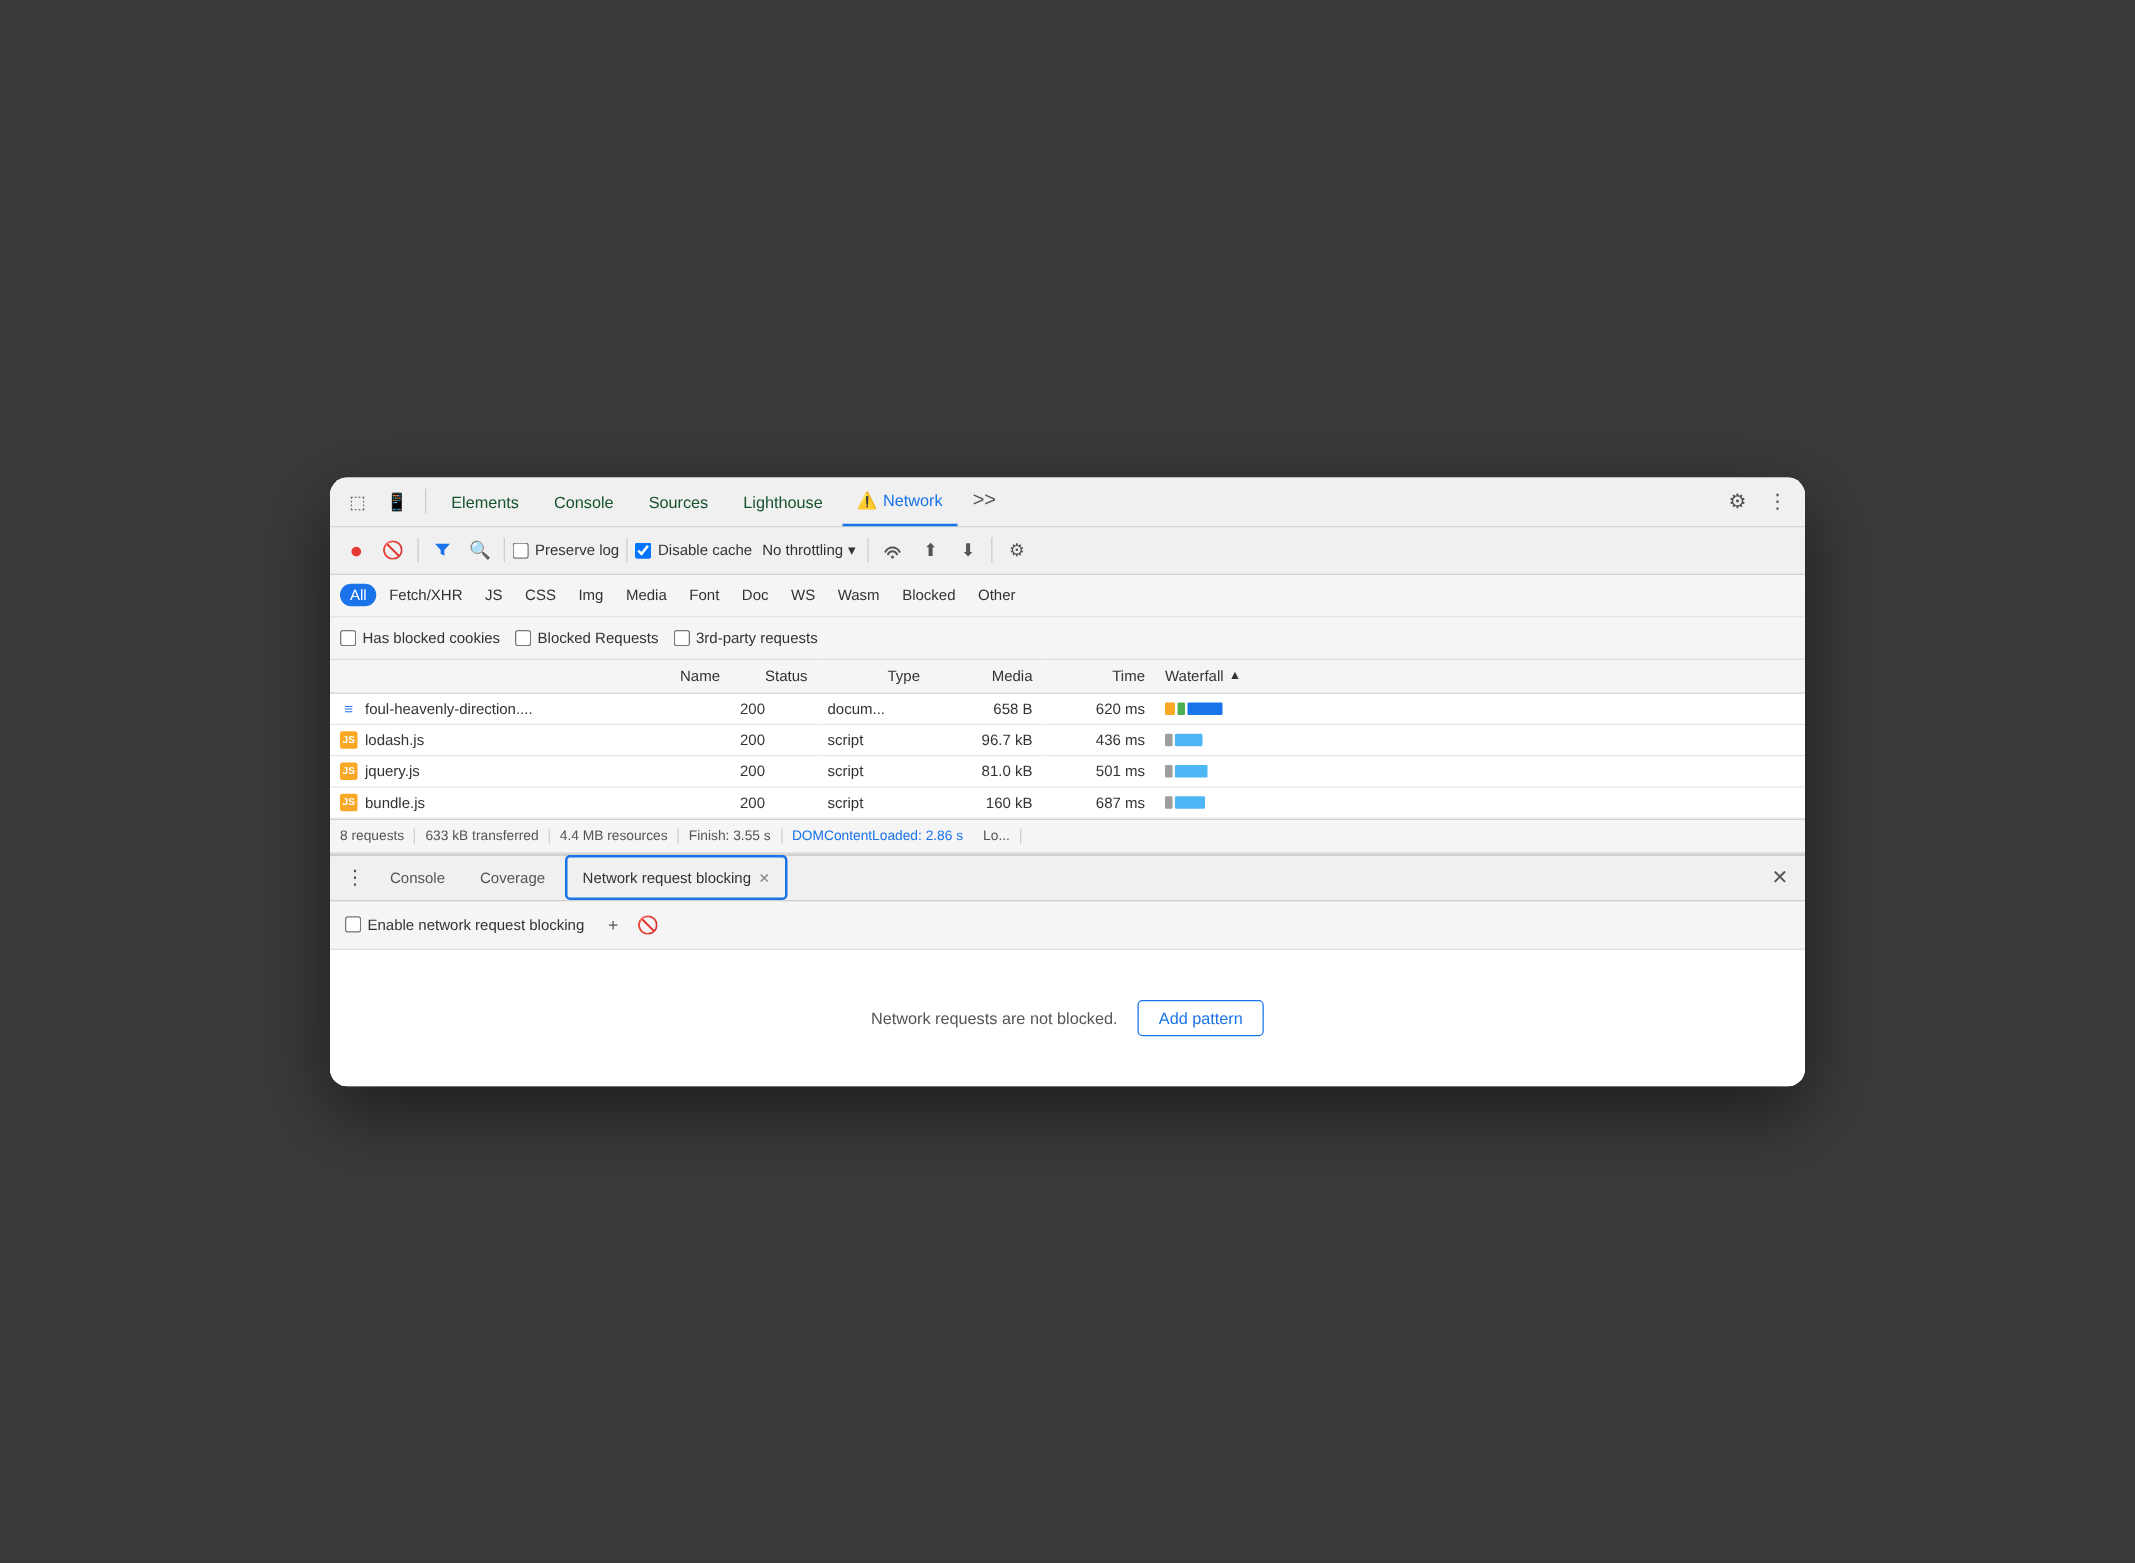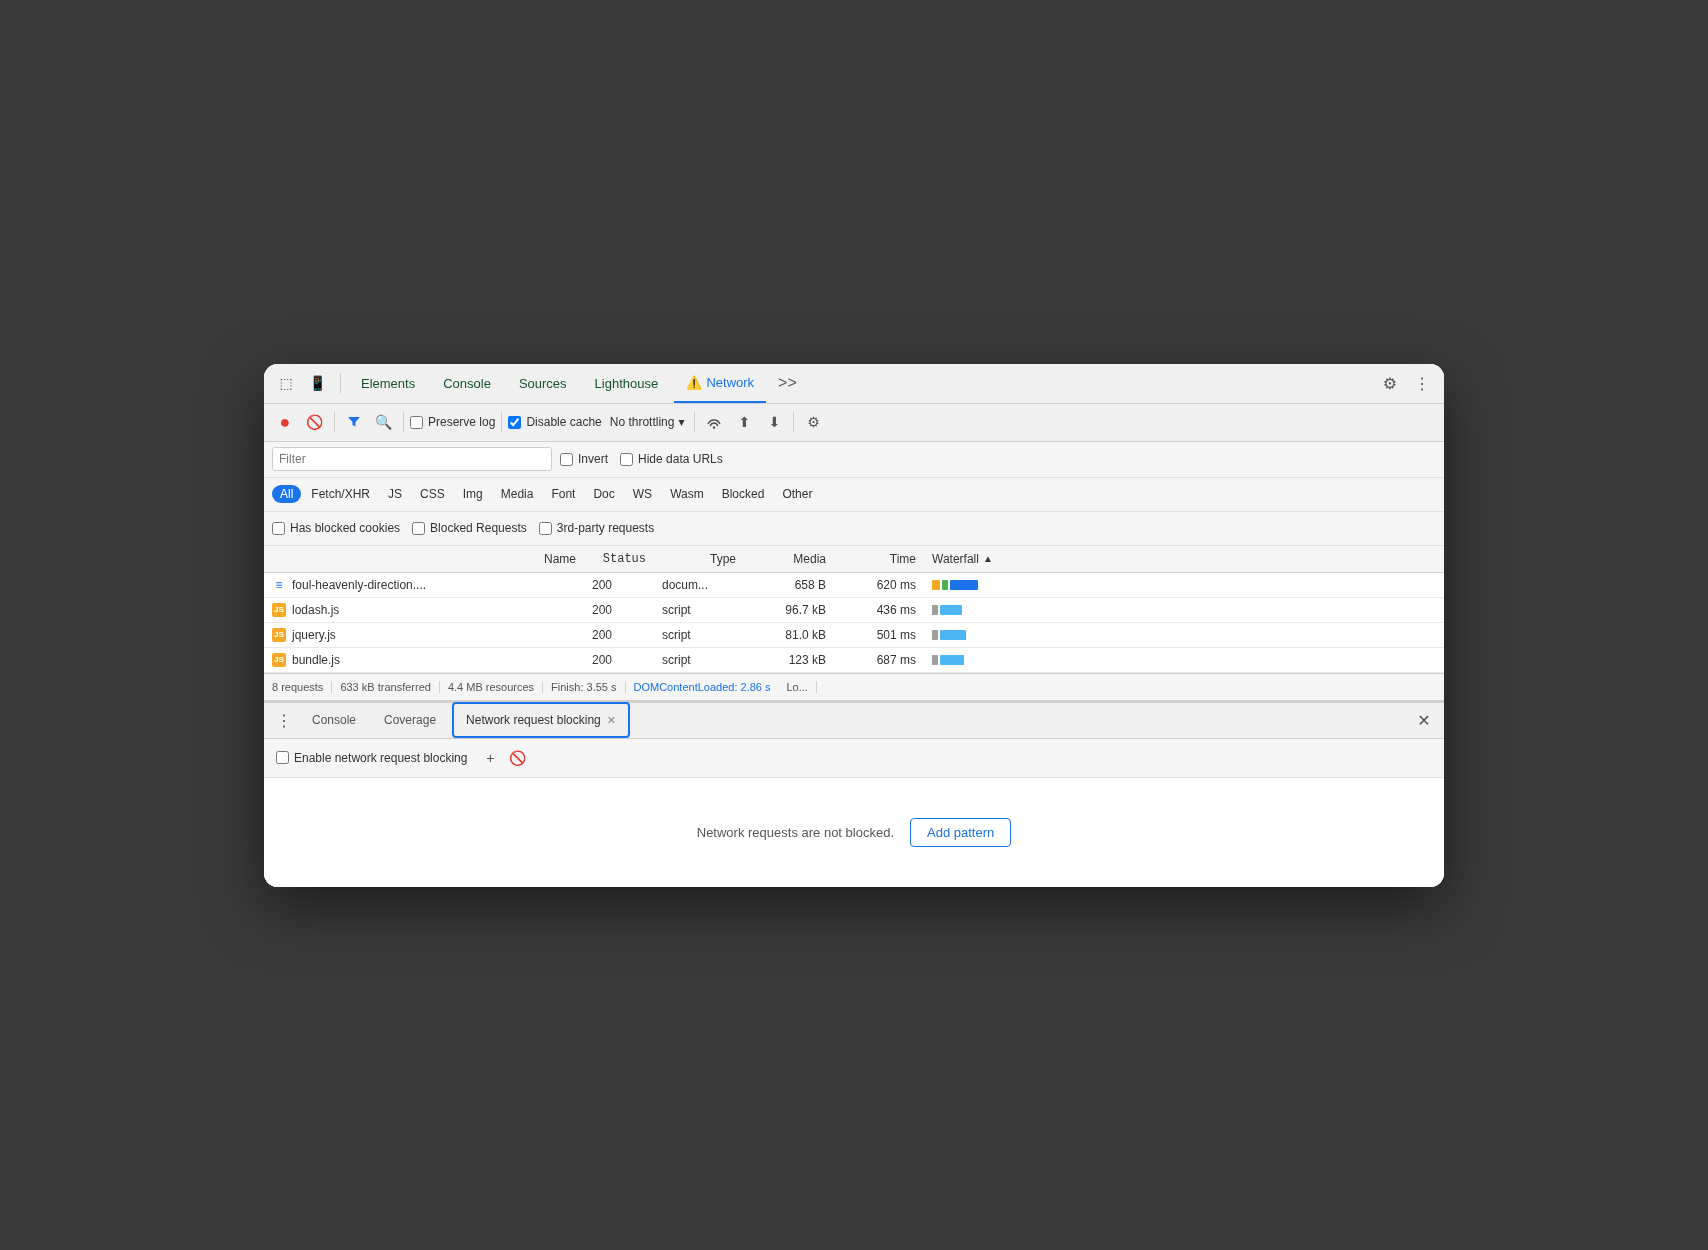--- a/index.html
+++ b/index.html
@@ -427,21 +427,21 @@
     
     .sort-arrow {
       font-size: 10px;
       margin-left: 4px;
     }
     .th-waterfall {
       display: flex;
       align-items: center;
     }
     .col-name { width: 320px; }
-    .col-status { width: 70px; font-family: Liberation Mono, monospace; }
+    .col-status { width: 70px; }
     .col-type { width: 90px; }
     .col-size { width: 90px; }
     .col-time { width: 90px; }
   </style>
 </head>
 <body>
 
 <div class="window">
 
 
@@ -496,33 +496,20 @@
           <path d="M4 12 Q5.5 9 8 9 Q10.5 9 12 12" stroke="#555" stroke-width="1.5" fill="none"></path>
           <circle cx="8" cy="13.5" r="1.2" fill="#555"></circle>
         </svg>
       </button>
       <button class="toolbar-btn">⬆</button>
       <button class="toolbar-btn">⬇</button>
       <div class="toolbar-sep"></div>
       <button class="toolbar-btn">⚙</button>
     </div>
 
-    <div class="filter-bar">
-      <input class="filter-input" type="text" placeholder="Filter" style="">
-      <div class="filter-checkbox-group">
-        <label class="checkbox-label">
-          <input type="checkbox" style="">
-          <span>Invert</span>
-        </label>
-        <label class="checkbox-label">
-          <input type="checkbox" style="">
-          <span>Hide data URLs</span>
-        </label>
-      </div>
-    </div>
 
     <div class="type-filter-bar">
     <button class="type-btn active">All</button>
         <button class="type-btn">Fetch/XHR</button>
         <button class="type-btn">JS</button>
         <button class="type-btn">CSS</button>
         <button class="type-btn">Img</button>
         <button class="type-btn">Media</button>
         <button class="type-btn">Font</button>
         <button class="type-btn">Doc</button>
@@ -622,21 +609,21 @@
             </tr>
             <tr>
               <td>
                 <div class="name-cell">
                   <span class="file-icon file-icon-js">JS</span>
                   <span>bundle.js</span>
                 </div>
               </td>
               <td>200</td>
               <td>script</td>
-              <td style="text-align: right;">123 kB</td>
+              <td style="text-align: right;">160 kB</td>
               <td style="text-align: right;">687 ms</td>
               <td>
                 <div class="waterfall-cell">
                   <div class="wf-bar" style="background: rgb(158, 158, 158); width: 6px;"></div>
                   <div class="wf-bar" style="background: rgb(77, 182, 245); width: 24px;"></div>
                 </div>
               </td>
             </tr>
           </tbody>
       </table>

